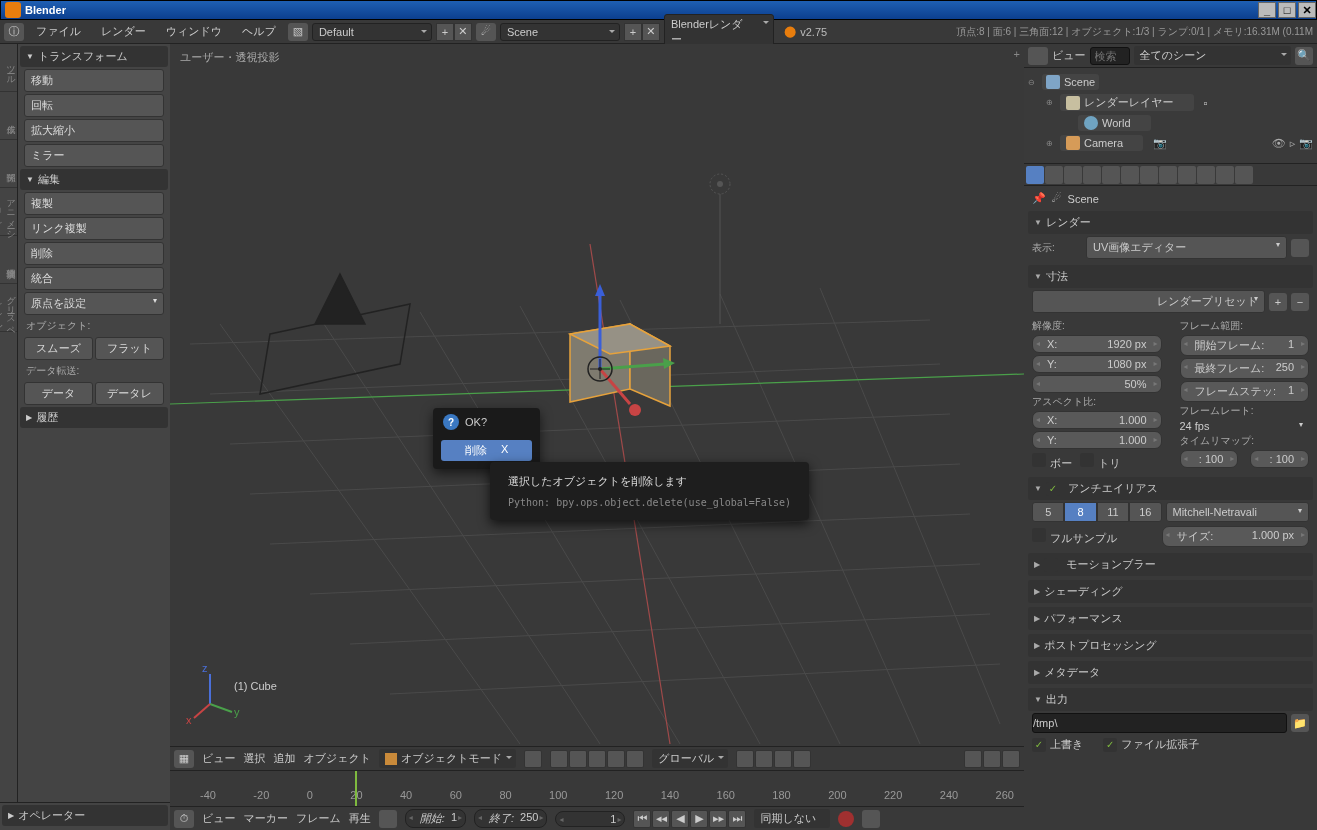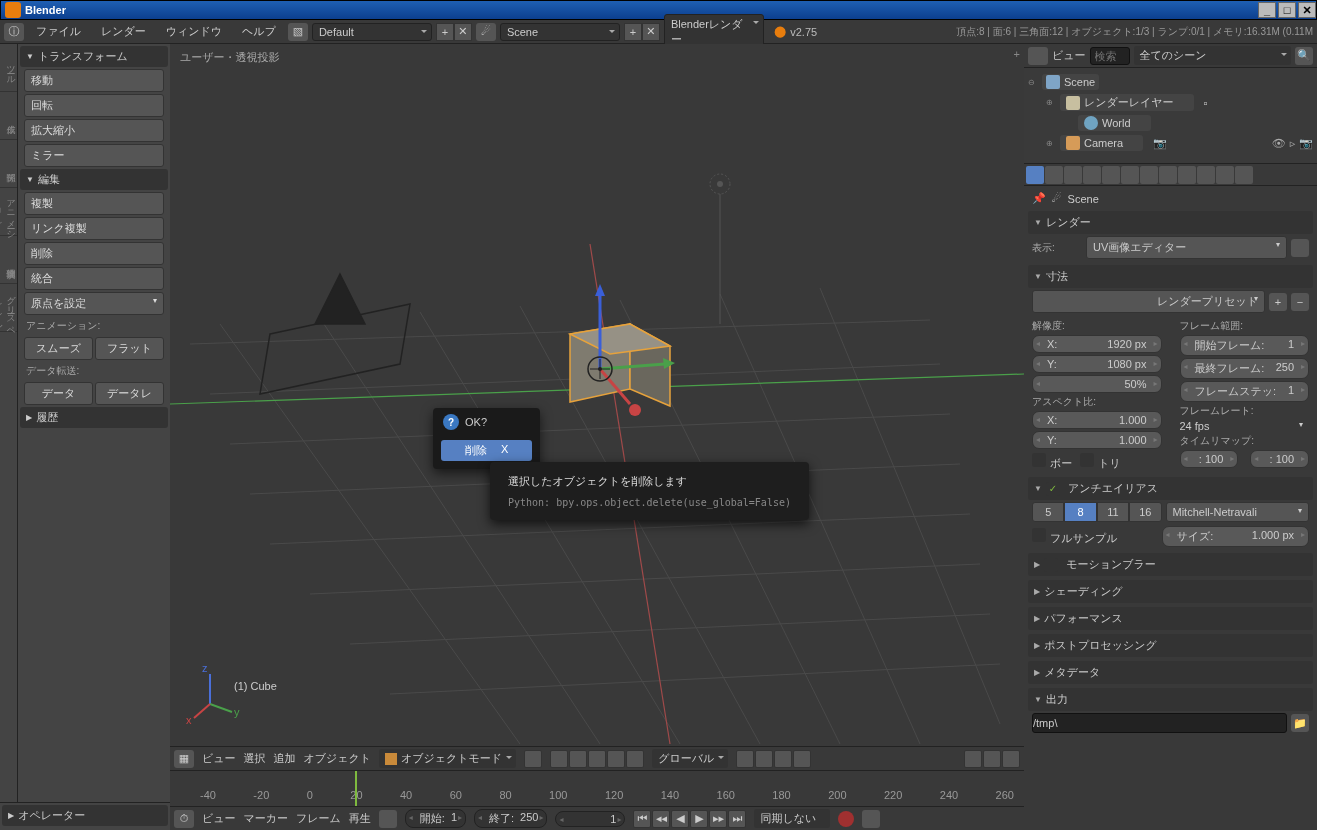--- a/index.html
+++ b/index.html
@@ -54,21 +54,21 @@
 .cube-icon { width: 12px; height: 12px; background: #c98a3a; }
 
 
 .timeline { height: 36px; background: #393939; position: relative; border-top: 1px solid #222; }
 .timeline .ticks { display: flex; justify-content: space-between; padding: 18px 10px 0 30px; color: #999; font-size: 9px; }
 .timeline .cursor { position: absolute; left: 185px; top: 0; bottom: 0; width: 2px; background: #7fba3f; }
 .timeline-hdr { height: 24px; background: #393939; display: flex; align-items: center; padding: 0 4px; gap: 8px; border-top: 1px solid #222; }
 .num-field { background: #333; border: 1px solid #222; border-radius: 8px; padding: 1px 8px; color: #ccc; display: flex; gap: 6px; position:relative; }
 .num-field::before { content:"◂"; color:#666; position:absolute; left:3px; font-size:8px; top:3px; }
 .num-field::after { content:"▸"; color:#666; position:absolute; right:3px; font-size:8px; top:3px; }
-.num-field span:first-child { margin-left:6px; }
+.num-field span:first-child { margin-left:6px;font-style:italic; }
 .play-btns { display: flex; gap: 1px; }
 .play-btns div { width: 18px; height: 18px; background: #555; border: 1px solid #333; border-radius: 2px; display:flex; align-items:center; justify-content:center; color:#ccc; }
 
 
 .right-col { width: 293px; background: #393939; display: flex; flex-direction: column; }
 .outliner { height: 120px; border-bottom: 1px solid #222; display: flex; flex-direction: column; }
 .outliner-hdr { height: 24px; display: flex; align-items: center; gap: 4px; padding: 0 4px; border-bottom: 1px solid #222; }
 .outliner-hdr .sel { background: #333; border-radius: 3px; padding: 2px 14px 2px 6px; position:relative; }
 .outliner-hdr .sel::after { content:""; position:absolute; right:4px; top:7px; border:3px solid transparent; border-top-color:#aaa; }
 .outliner-hdr input { background: #222; border: 1px solid #111; color: #ccc; padding: 2px 4px; border-radius: 3px; width: 40px; }
@@ -161,21 +161,21 @@
   <div class="pill-btns">
       <div>+</div>
       <div>✕</div>
     </div>
   <div class="icon-btn">☄</div>
   <div class="dropdown" style="width:120px">Scene</div>
   <div class="pill-btns">
       <div>+</div>
       <div>✕</div>
     </div>
-  <div class="dropdown" style="width:100px">Blenderレンダー</div>
+  <div class="dropdown" style="width:110px">Blenderレンダー</div>
   <span style="color:#e87d0d;margin-left:6px">⬤</span>
   <span style="color:#bbb">v2.75</span>
   <span class="status">頂点:8 | 面:6 | 三角面:12 | オブジェクト:1/3 | ランプ:0/1 | メモリ:16.31M (0.11M</span>
 </div>
 
 <div class="main">
 
   <div class="left-col">
     <div class="left-tabs">
       <div>ツール</div>
@@ -193,21 +193,21 @@
       <div class="tool-btn">ミラー</div>
       <div class="panel-header">編集</div>
       <div class="tool-btn">複製</div>
       <div class="tool-btn">リンク複製</div>
       <div class="tool-btn">削除</div>
       <div class="tool-btn">統合</div>
       <div class="tool-btn" style="display:flex;justify-content:space-between">
           <span>原点を設定</span>
           <span style="font-size:8px">▾</span>
         </div>
-      <div class="tool-label">アニメーション:</div>
+      <div class="tool-label">オブジェクト:</div>
       <div class="tool-btn-row">
         <div class="tool-btn">スムーズ</div>
         <div class="tool-btn">フラット</div>
       </div>
       <div class="tool-label">データ転送:</div>
       <div class="tool-btn-row">
         <div class="tool-btn">データ</div>
         <div class="tool-btn">データレ</div>
       </div>
       <div class="panel-header collapsed">履歴</div>
@@ -555,20 +555,24 @@
           </div>
         <div class="prop-section">
             <div class="prop-section-hdr collapsed">メタデータ</div>
           </div>
         <div class="prop-section">
           <div class="prop-section-hdr">出力</div>
           <div class="prop-row">
             <div class="text-input">/tmp\</div>
             <div style="width:18px;height:18px;background:#555;border-radius:3px;display:flex;align-items:center;justify-content:center">📁</div>
           </div>
+          <div class="prop-row" style="gap:20px">
+            <span><span class="check on"></span><span>上書き</span></span>
+            <span><span class="check on"></span><span>ファイル拡張子</span></span>
+          </div>
         </div>
       </div>
     </div>
   </div>
 </div>
 
 <div class="op-panel">
   <div class="panel-header collapsed">オペレーター</div>
 </div>
 

